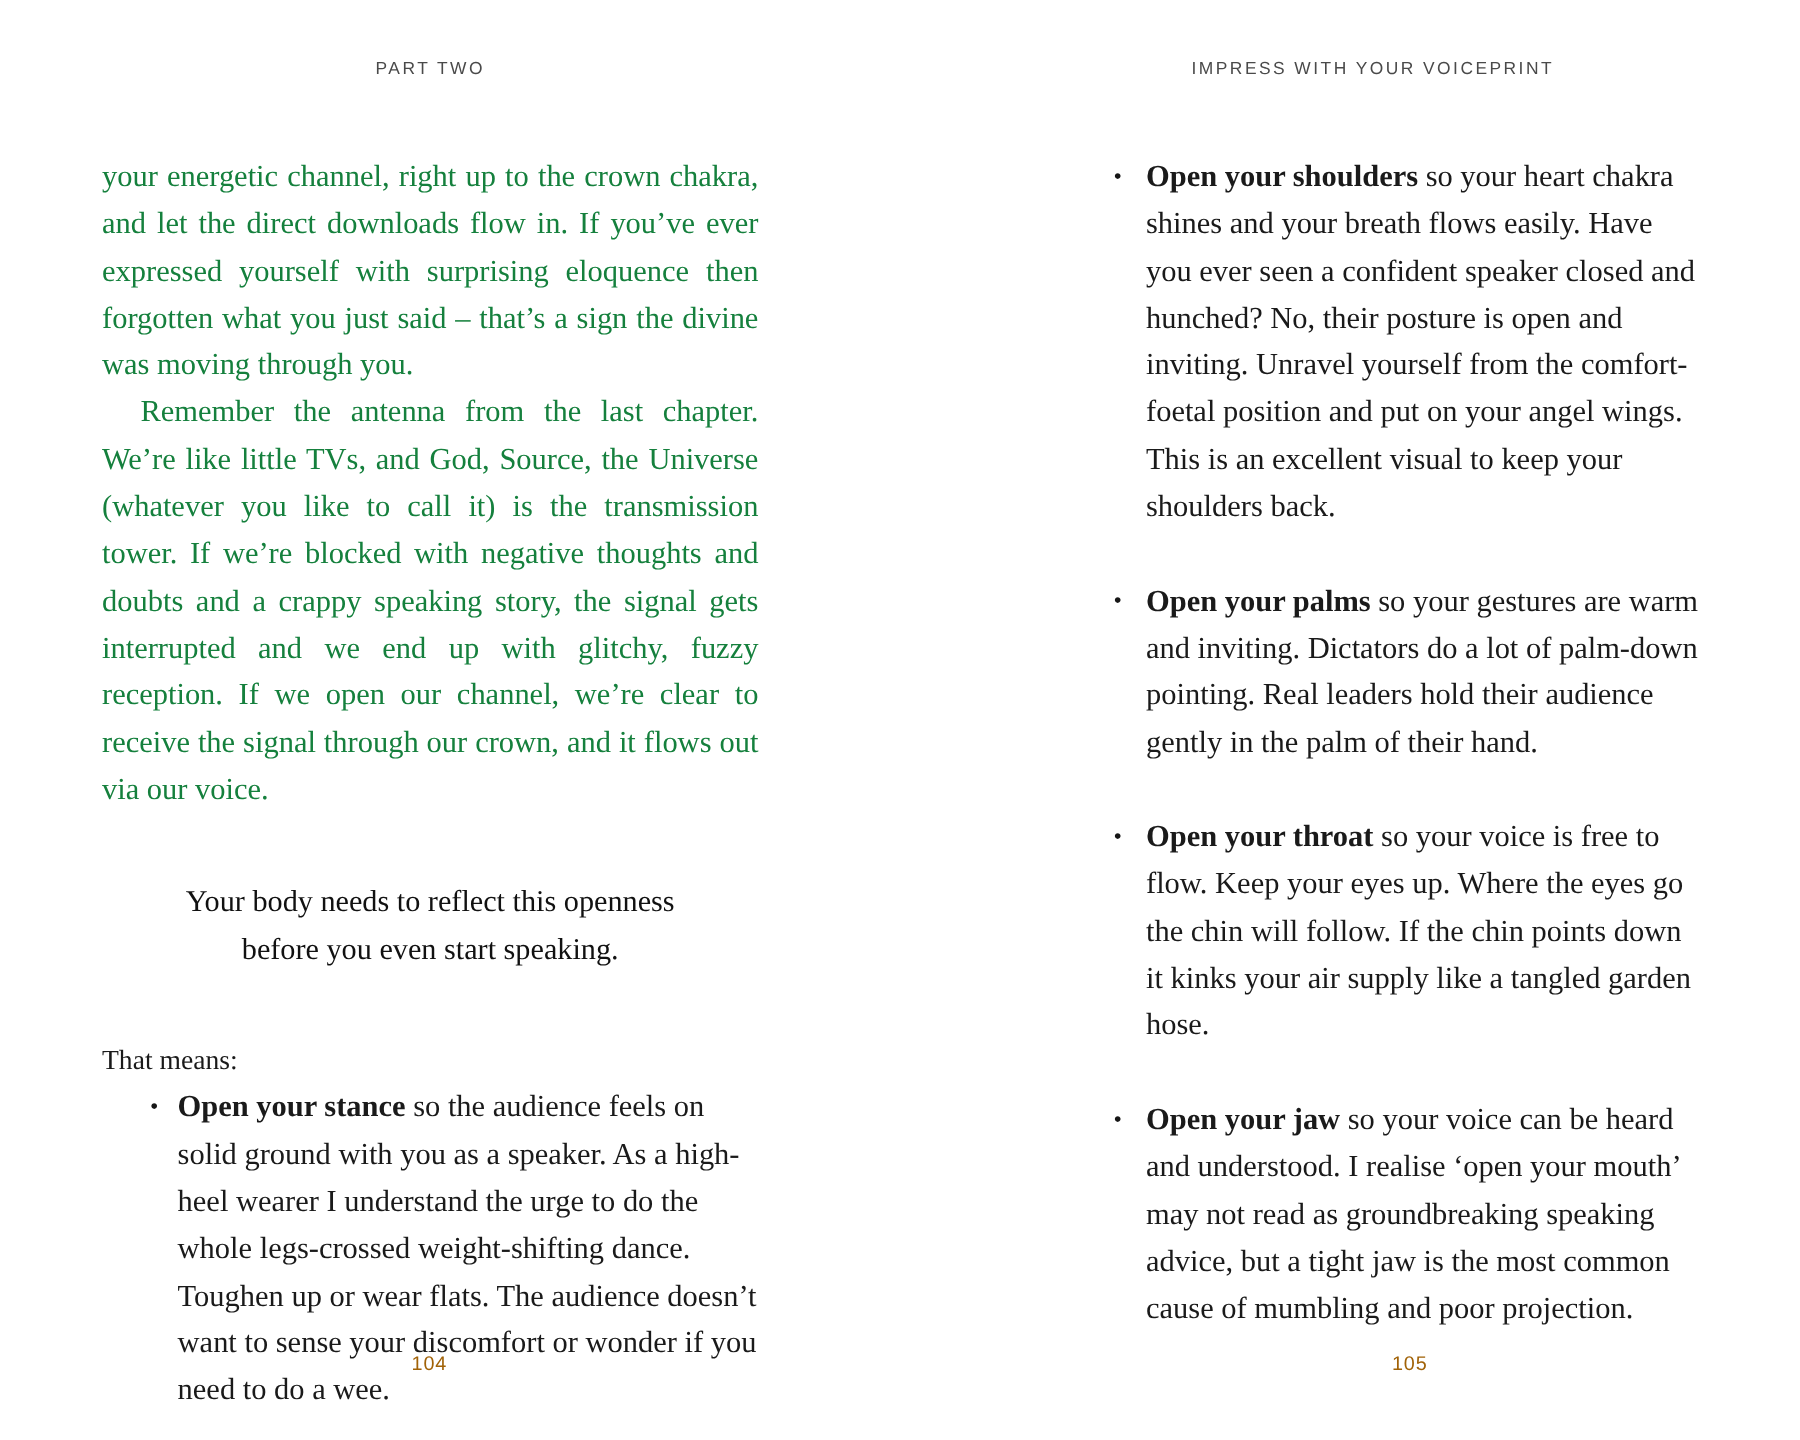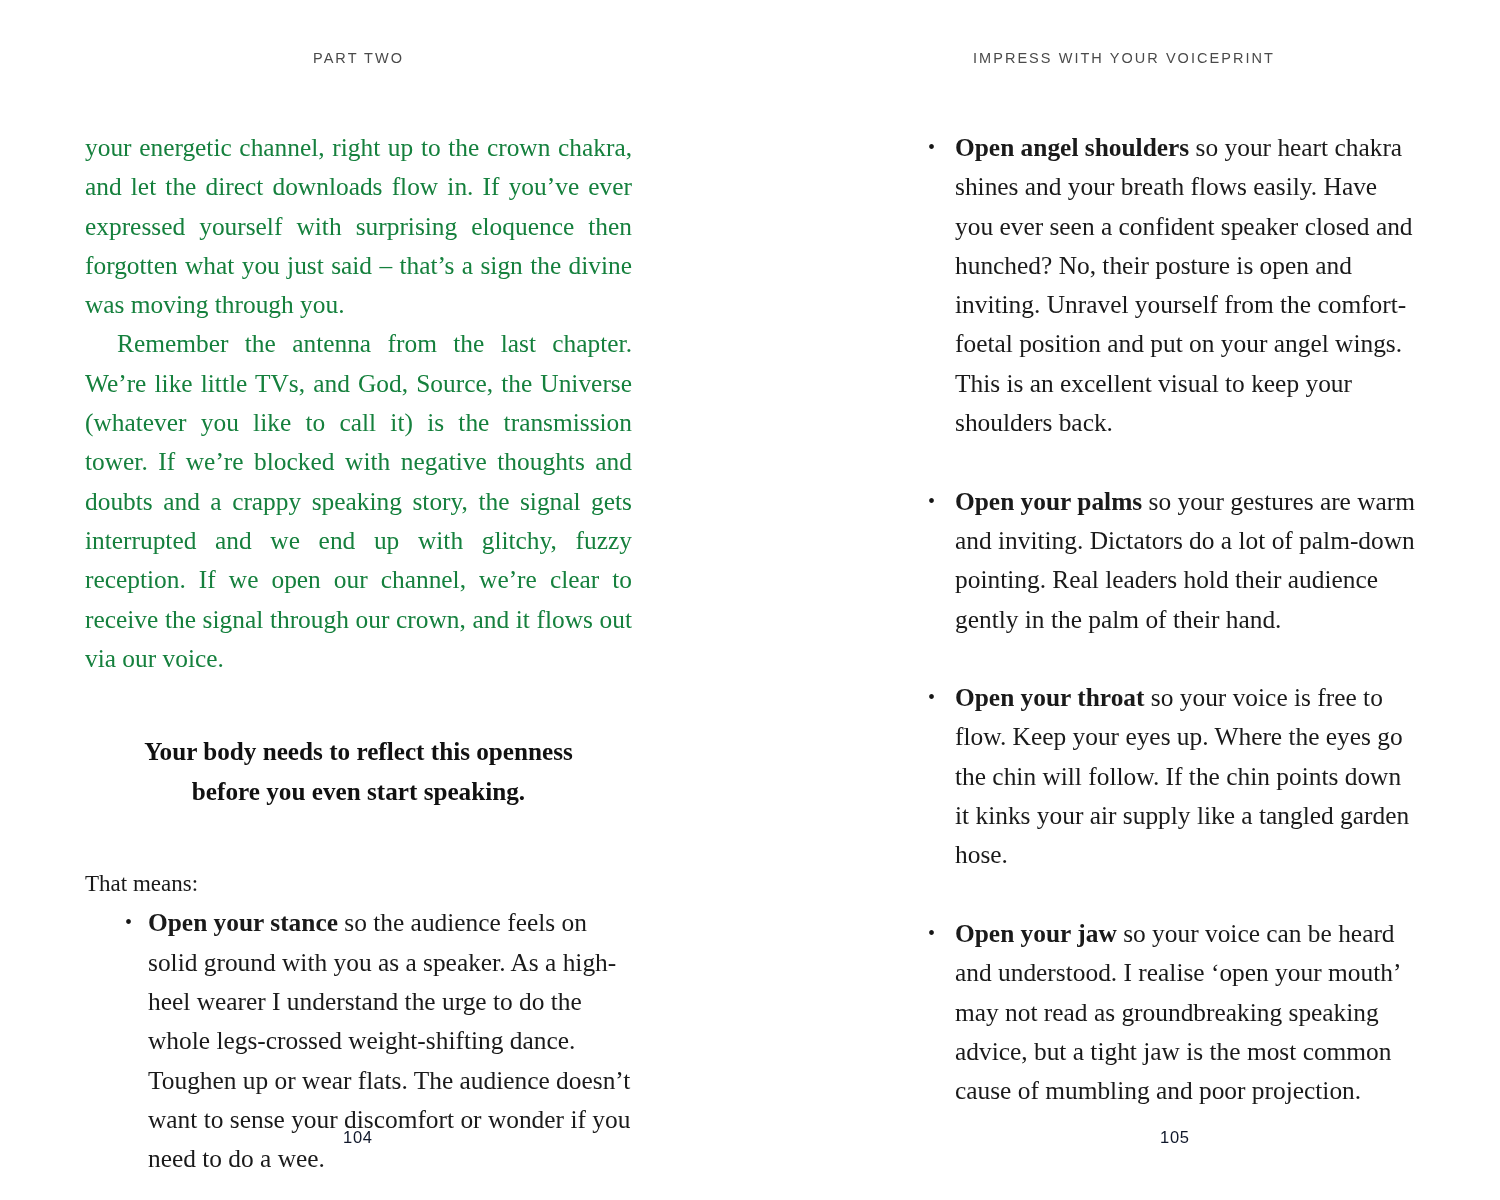--- a/index.html
+++ b/index.html
@@ -25,21 +25,21 @@
   .runhead {
     position: absolute;
     top: 50px;
     font-family: "Liberation Sans", sans-serif;
     font-size: 14.5px;
     letter-spacing: 2.05px;
     color: #4a4a4a;
     white-space: nowrap;
   }
   .runhead-left  { left: 313px; }
-  .runhead-right { right: 221px; text-align: right; }
+  .runhead-right { right: 201px; text-align: right; }
 
   
   .page {
     position: absolute;
     top: 128px;
   }
   .page-left {
     left: 85px;
     width: 547px;
   }
@@ -59,21 +59,21 @@
     margin: 0;
   }
   p.para.indent {
     text-indent: 32px;
   }
 
   
   .pullquote {
     margin: 54px 0 0 0;
     text-align: center;
-    font-weight: bold;
+    font-weight: normal;
     font-size: 25.2px;
     line-height: 39.5px;
     color: #111111;
   }
   .pullquote .pq-line { display: block; }
 
   
   .lead-in {
     margin: 53px 0 0 0;
     font-size: 23px;
@@ -118,21 +118,21 @@
     margin-top: 0;
   }
 
   
   .folio {
     position: absolute;
     top: 1128px;
     font-family: "Liberation Sans", sans-serif;
     font-size: 16.5px;
     letter-spacing: 0.7px;
-    color: #0f172a;
+    color: #a16207;
   }
   .folio-left  { left: 343px; }
   .folio-right { left: 1160px; }
 </style>
 </head>
 <body>
 
 <div class="spread">
 
   <div class="runhead runhead-left">PART TWO</div>
@@ -160,21 +160,21 @@
       </li>
     </ul>
 
   </div>
 
   <div class="page page-right">
 
     <ul class="bullets right-list">
       <li>
         <span class="bullet-dot">•</span>
-        <span class="bullet-lead">Open angel shoulders</span><span> so your heart chakra shines and your breath flows easily. Have you ever seen a confident speaker closed and hunched? No, their posture is open and inviting. Unravel yourself from the comfort-foetal position and put on your angel wings. This is an excellent visual to keep your shoulders back.</span>
+        <span class="bullet-lead">Open your shoulders</span><span> so your heart chakra shines and your breath flows easily. Have you ever seen a confident speaker closed and hunched? No, their posture is open and inviting. Unravel yourself from the comfort-foetal position and put on your angel wings. This is an excellent visual to keep your shoulders back.</span>
       </li>
       <li>
         <span class="bullet-dot">•</span>
         <span class="bullet-lead">Open your palms</span><span> so your gestures are warm and inviting. Dictators do a lot of palm-down pointing. Real leaders hold their audience gently in the palm of their hand.</span>
       </li>
       <li>
         <span class="bullet-dot">•</span>
         <span class="bullet-lead">Open your throat</span><span> so your voice is free to flow. Keep your eyes up. Where the eyes go the chin will follow. If the chin points down it kinks your air supply like a tangled garden hose.</span>
       </li>
       <li>

